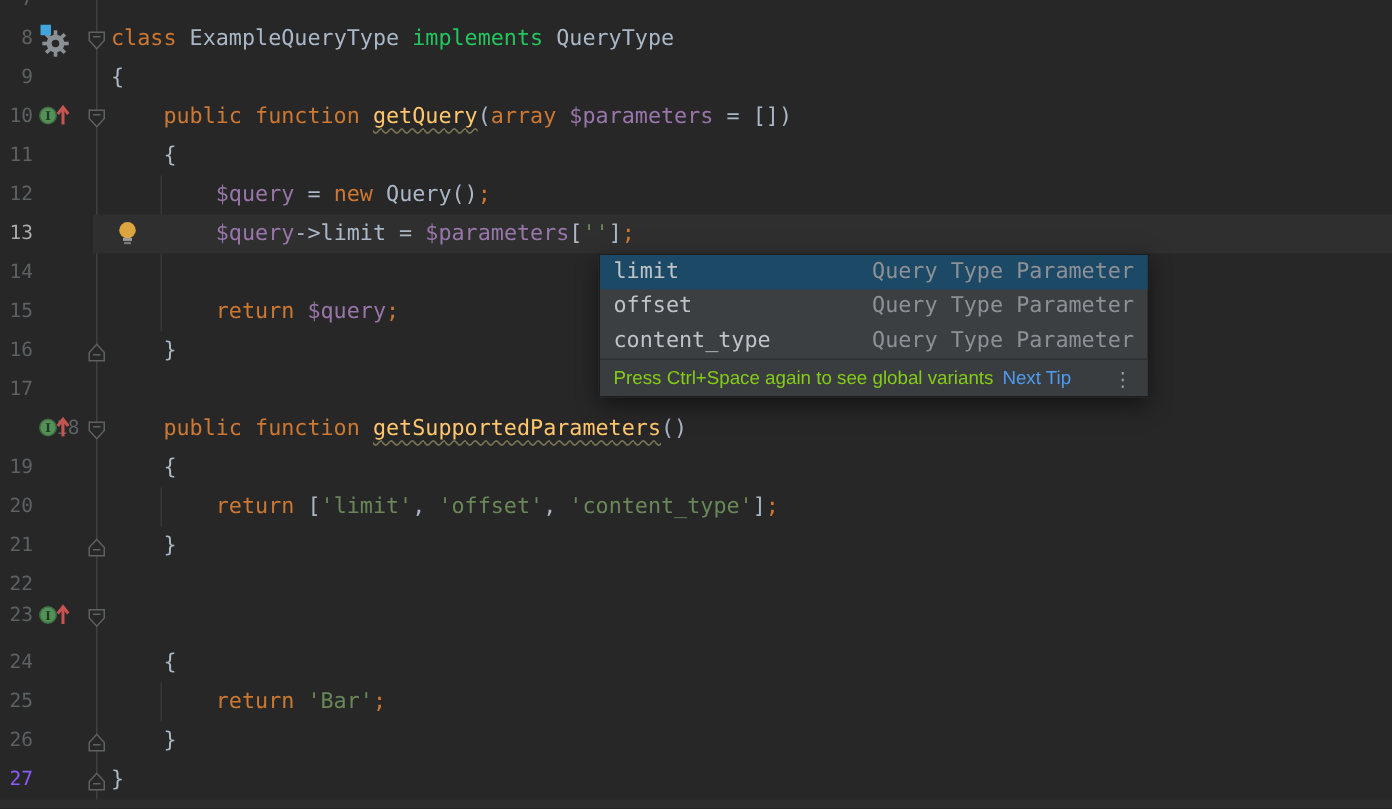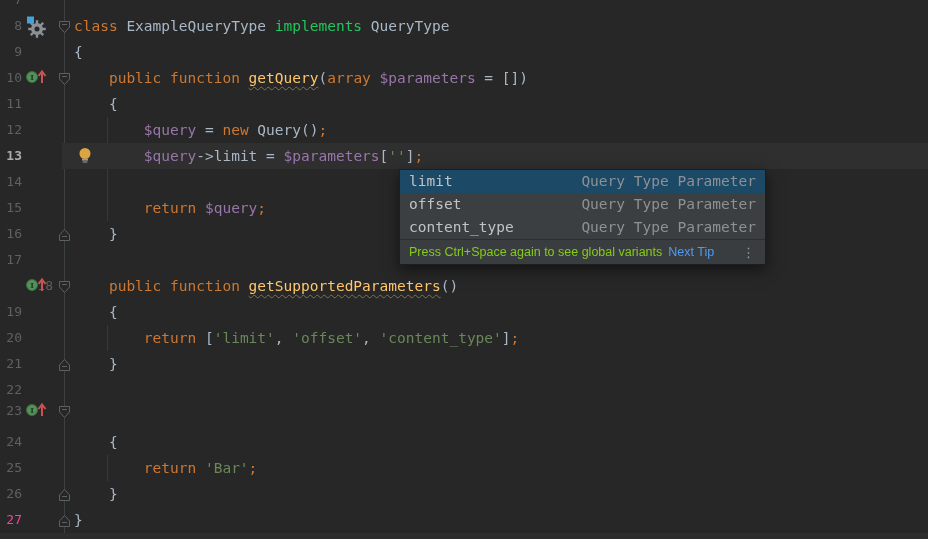--- a/index.html
+++ b/index.html
@@ -87,21 +87,21 @@
       <div class="row" style="top: 91px;">
         <div class="lnum" style="color: rgb(92, 97, 100);">11</div>
         <div class="code"><span style="color: rgb(169, 183, 198);">    {</span></div>
       </div>
       <div class="row" style="top: 117px;">
         <div class="lnum" style="color: rgb(92, 97, 100);">12</div>
         <div class="code"><span style="color: rgb(169, 183, 198);">        </span><span style="color: rgb(152, 118, 170);">$query</span><span style="color: rgb(169, 183, 198);"> = </span><span style="color: rgb(204, 120, 50);">new </span><span style="color: rgb(169, 183, 198);">Query()</span><span style="color: rgb(204, 120, 50);">;</span></div>
       </div>
       <div class="row" style="top: 143px;">
         <div class="linehl" style="background: rgb(47, 47, 47);"></div>
-        <div class="lnum" style="color: rgb(169, 170, 171); font-weight: bold;">13</div>
+        <div class="lnum" style="color: rgb(169, 170, 171);">13</div>
         <span class="bulb"><svg width="14" height="17" viewBox="0 0 14 17">
             <circle cx="7" cy="6.5" r="5.5" fill="#dda53f"></circle>
             <rect x="4" y="11.6" width="6" height="2" fill="#999999"></rect>
             <rect x="4.7" y="14.2" width="4.6" height="1.6" fill="#777777"></rect>
           </svg></span>
         <div class="code"><span style="color: rgb(169, 183, 198);">        </span><span style="color: rgb(152, 118, 170);">$query</span><span style="color: rgb(169, 183, 198);">-&gt;limit = </span><span style="color: rgb(152, 118, 170);">$parameters</span><span style="color: rgb(169, 183, 198);">[</span><span style="color: rgb(106, 135, 89);">''</span><span style="color: rgb(169, 183, 198);">]</span><span style="color: rgb(204, 120, 50);">;</span></div>
       </div>
       <div class="row" style="top: 169px;">
         <div class="lnum" style="color: rgb(92, 97, 100);">14</div>
         <div class="code"></div>
@@ -183,21 +183,21 @@
       </div>
       <div class="row" style="top: 481px;">
         <div class="lnum" style="color: rgb(92, 97, 100);">26</div>
         <span class="fico"><svg width="13" height="14" viewBox="0 0 13 14">
             <path d="M1.5 12.5 H11.5 V7 L6.5 1.5 L1.5 7 Z" fill="#272727" stroke="#5c6164"></path>
             <line x1="4" y1="8.5" x2="9" y2="8.5" stroke="#5c6164"></line>
           </svg></span>
         <div class="code"><span style="color: rgb(169, 183, 198);">    }</span></div>
       </div>
       <div class="row" style="top: 507px;">
-        <div class="lnum" style="color: #ec4899;">27</div>
+        <div class="lnum" style="color: #8b5cf6;">27</div>
         <span class="fico"><svg width="13" height="14" viewBox="0 0 13 14">
             <path d="M1.5 12.5 H11.5 V7 L6.5 1.5 L1.5 7 Z" fill="#272727" stroke="#5c6164"></path>
             <line x1="4" y1="8.5" x2="9" y2="8.5" stroke="#5c6164"></line>
           </svg></span>
         <div class="code"><span style="color: rgb(169, 183, 198);">}</span></div>
       </div>
     </div>
   <div id="bottomstrip"></div>
 
   <div id="popup">

